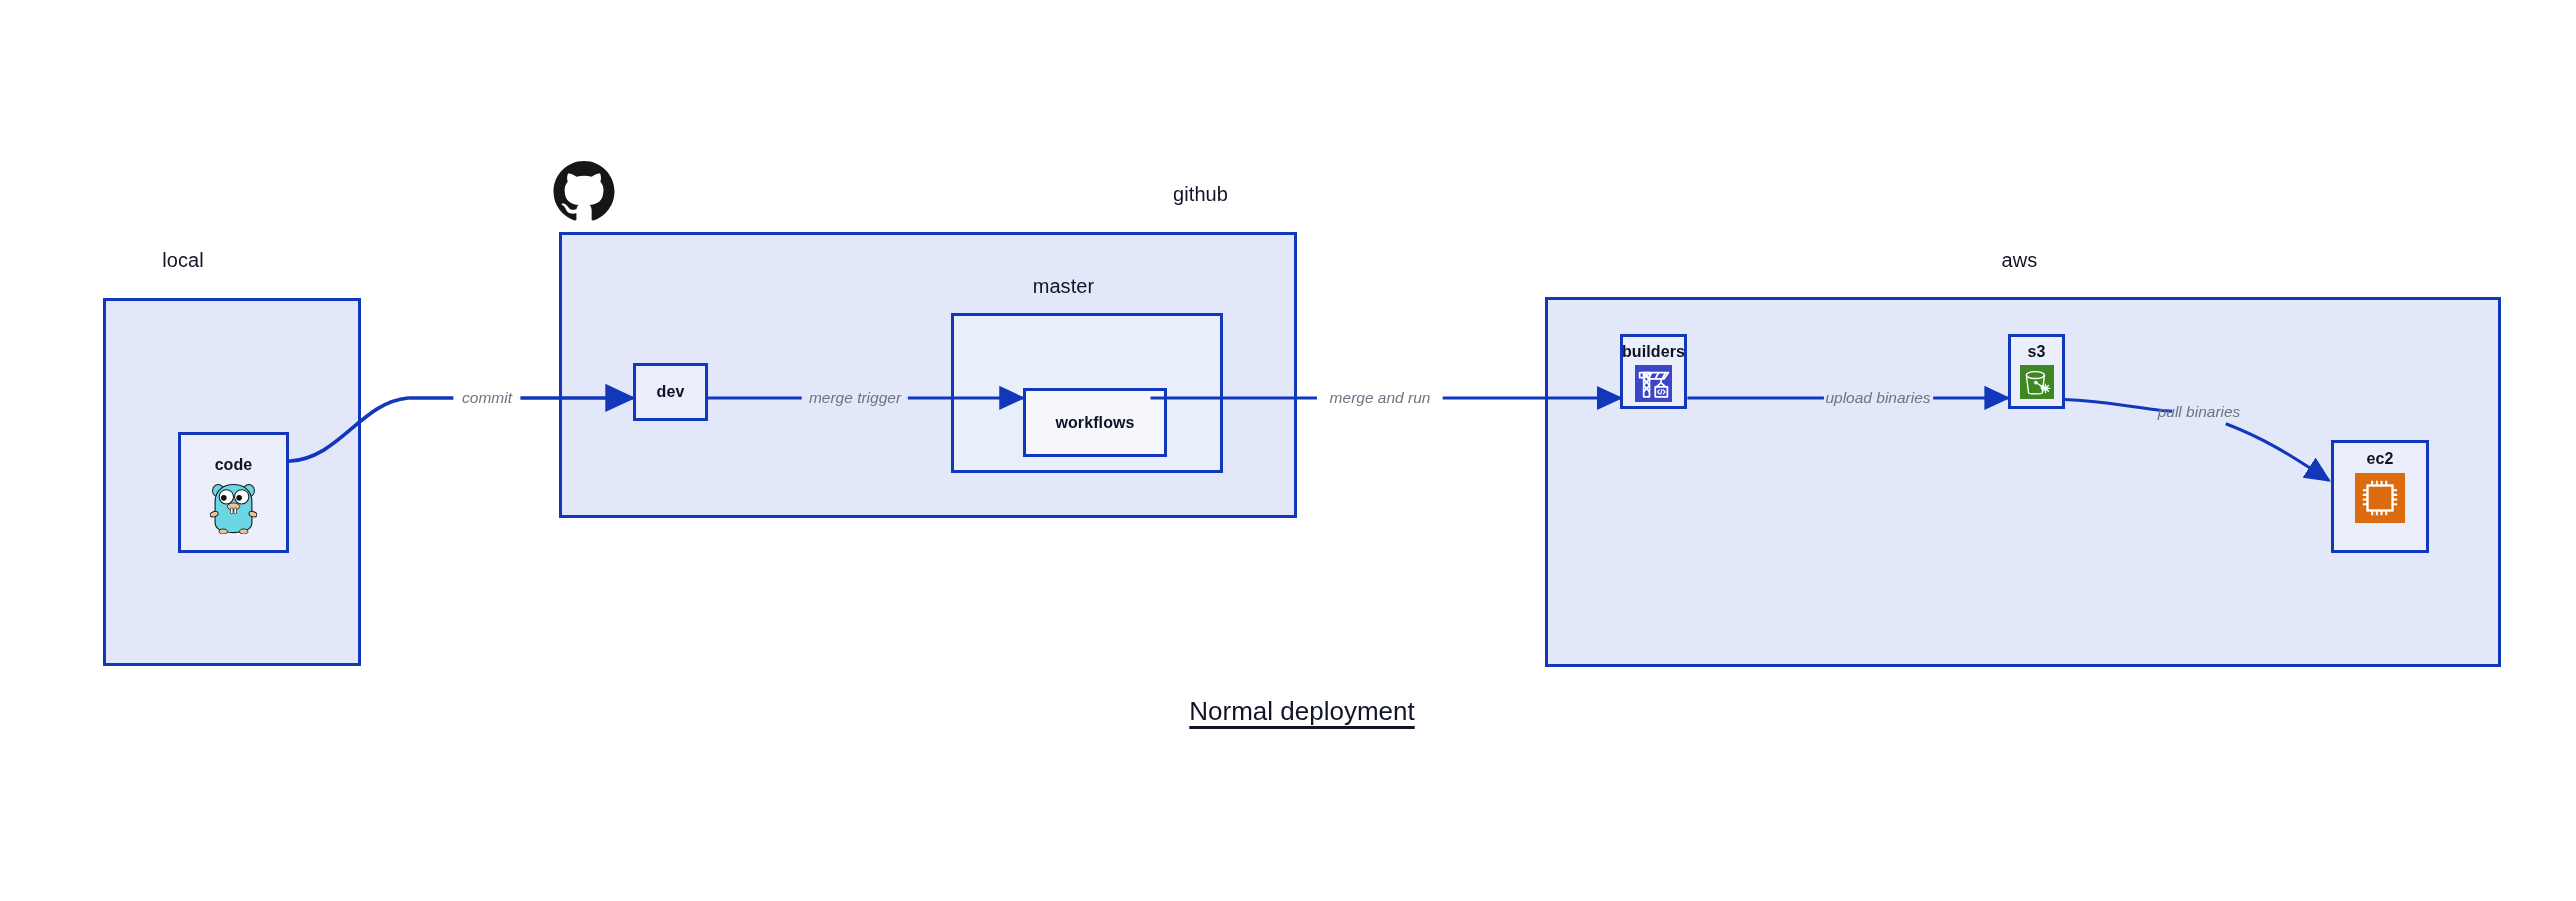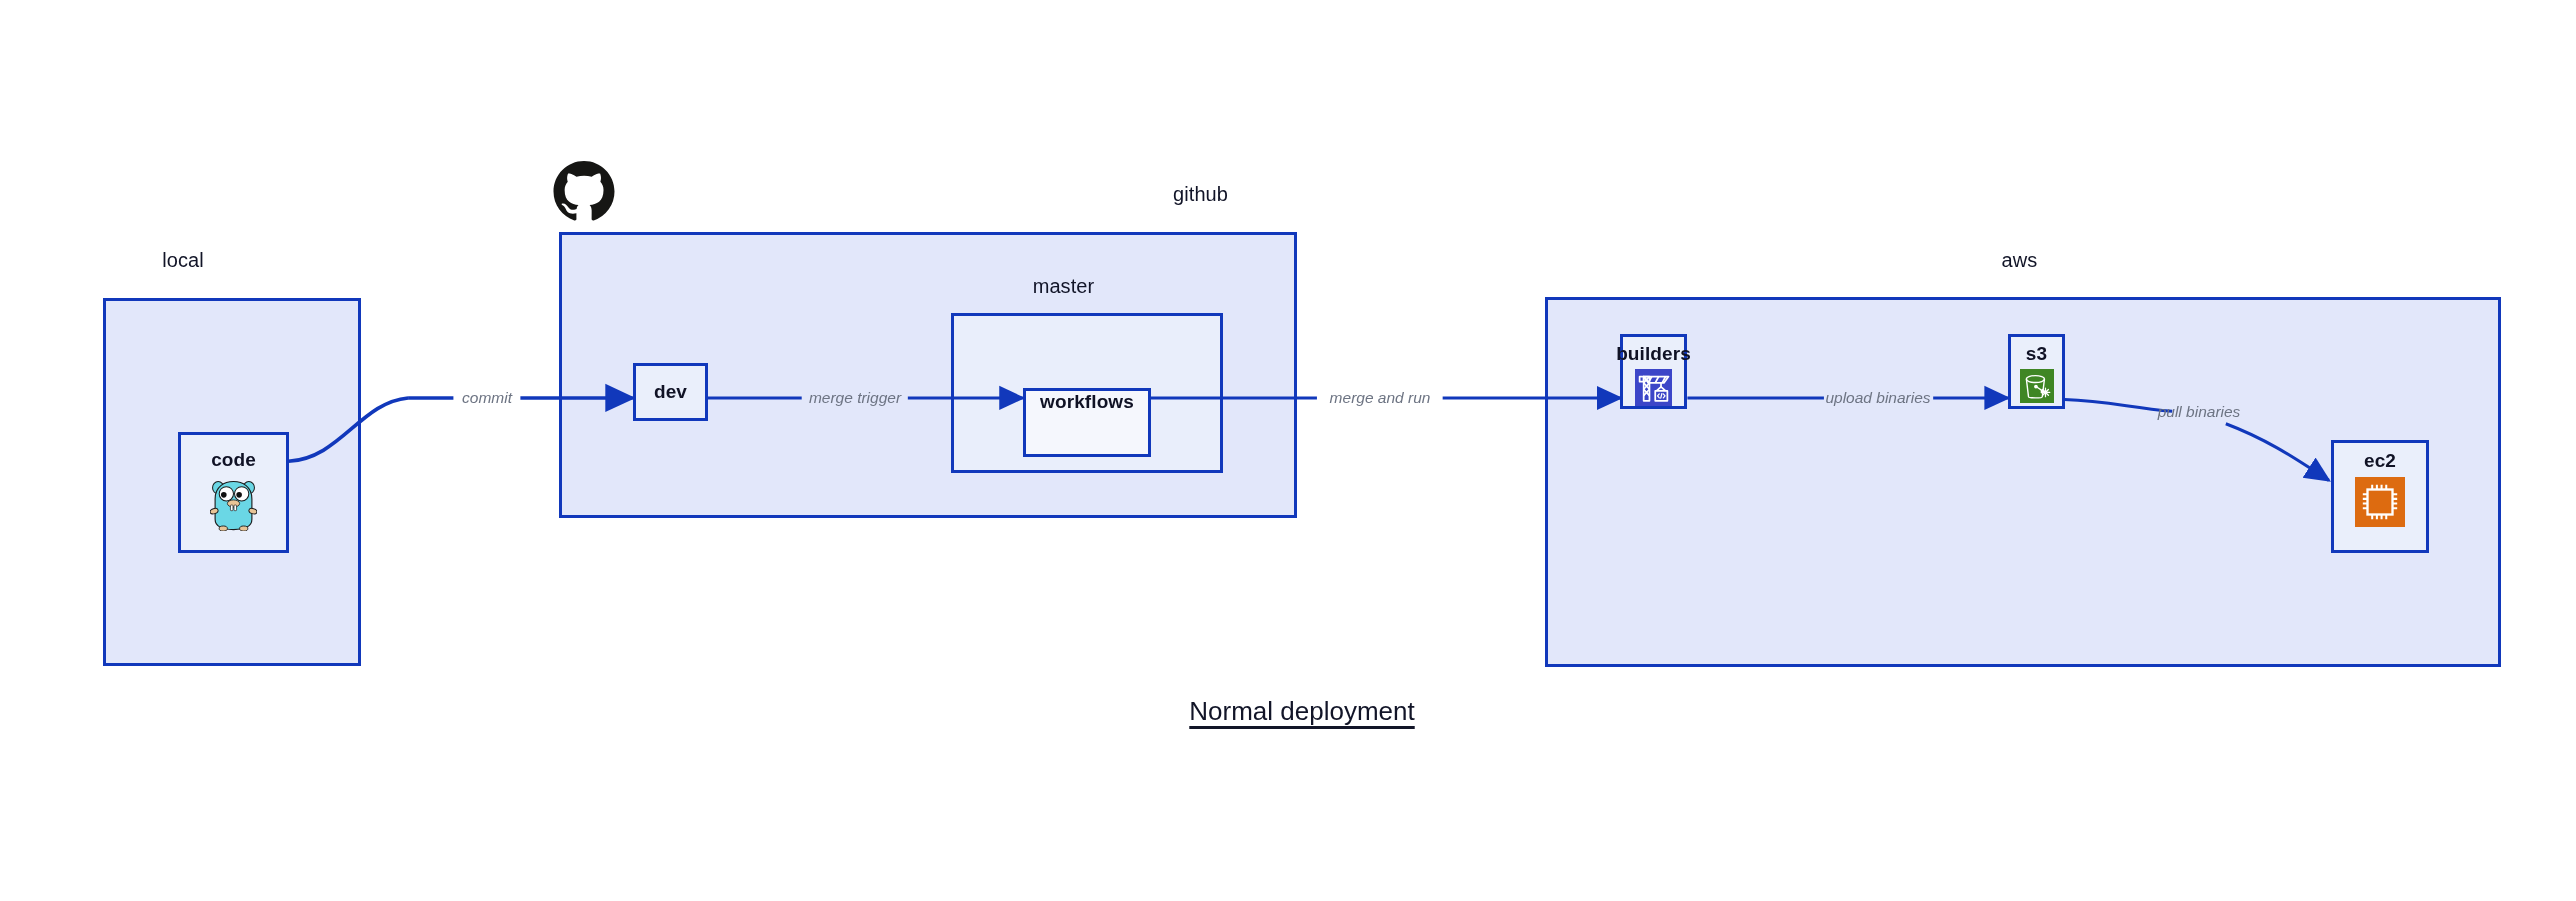--- a/index.html
+++ b/index.html
@@ -56,21 +56,21 @@
     display: flex;
     flex-direction: column;
     align-items: center;
   }
   .node-box.plainfill {
     background: #f5f7fd;
   }
   .node-label {
     color: #101225;
     font-weight: 700;
-    font-size: 19px;
+    font-size: 16px;
     letter-spacing: 0.1px;
     white-space: nowrap;
   }
   .node-icon {
     display: block;
   }
   
   .edge-label {
     position: absolute;
     color: #6d7483;
@@ -95,21 +95,21 @@
   }
 </style>
 </head>
 <body>
 
 <div id="canvas">
 
   <div class="group-label" style="left:103px; top:249px; width:160px;">local</div>
   <div class="group-box" style="left:103px; top:298px; width:258px; height:368px;"></div>
 
-  <div class="node-box" style="left:178px; top:432px; width:111px; height:121px; padding-top:14px;">
+  <div class="node-box" style="left:178px; top:432px; width:111px; height:121px; padding-top:21px;">
     <div class="node-label">code</div>
     <span class="node-icon" style="margin-top:4.1px;">
       <svg width="47" height="56" viewBox="0 0 92 108" xmlns="http://www.w3.org/2000/svg">
 
         <ellipse cx="16" cy="24" rx="11" ry="12" fill="#6ad7e5" stroke="#1b1b1b" stroke-width="2"></ellipse>
         <ellipse cx="76" cy="24" rx="11" ry="12" fill="#6ad7e5" stroke="#1b1b1b" stroke-width="2"></ellipse>
 
         <path d="M10 46 C10 22 28 12 46 12 C64 12 82 22 82 46 L82 86 C82 100 68 106 46 106 C24 106 10 100 10 86 Z" fill="#6ad7e5" stroke="#1b1b1b" stroke-width="2.2"></path>
 
         <ellipse cx="8" cy="70" rx="8" ry="5" fill="#e8c496" stroke="#1b1b1b" stroke-width="1.8" transform="rotate(-18 8 70)"></ellipse>
@@ -144,21 +144,21 @@
   <div class="group-label" style="left:1123px; top:183px; width:155px;">github</div>
   <div class="group-box" style="left:559px; top:232px; width:738px; height:286px;"></div>
 
   <div class="node-box" style="left:633px; top:363px; width:75px; height:58px; justify-content:center;">
     <div class="node-label">dev</div>
   </div>
 
   <div class="group-label" style="left:976px; top:275px; width:175px;">master</div>
   <div class="subgroup-box" style="left:951px; top:313px; width:272px; height:160px;"></div>
 
-  <div class="node-box plainfill" style="left:1023px; top:388px; width:128px; height:69px; justify-content:flex-start;">
+  <div class="node-box plainfill" style="left:1023px; top:388px; width:144px; height:69px; justify-content:center;">
     <div class="node-label">workflows</div>
   </div>
 
   <div class="group-label" style="left:1942px; top:249px; width:155px;">aws</div>
   <div class="group-box" style="left:1545px; top:297px; width:956px; height:370px;"></div>
 
   <div class="node-box" style="left:1620px; top:334px; width:67px; height:75px; padding-top:6.2px;">
     <div class="node-label">builders</div>
     <span class="node-icon" style="margin-top:3.6px;">
       <svg width="37" height="37" viewBox="0 0 64 64" xmlns="http://www.w3.org/2000/svg">

